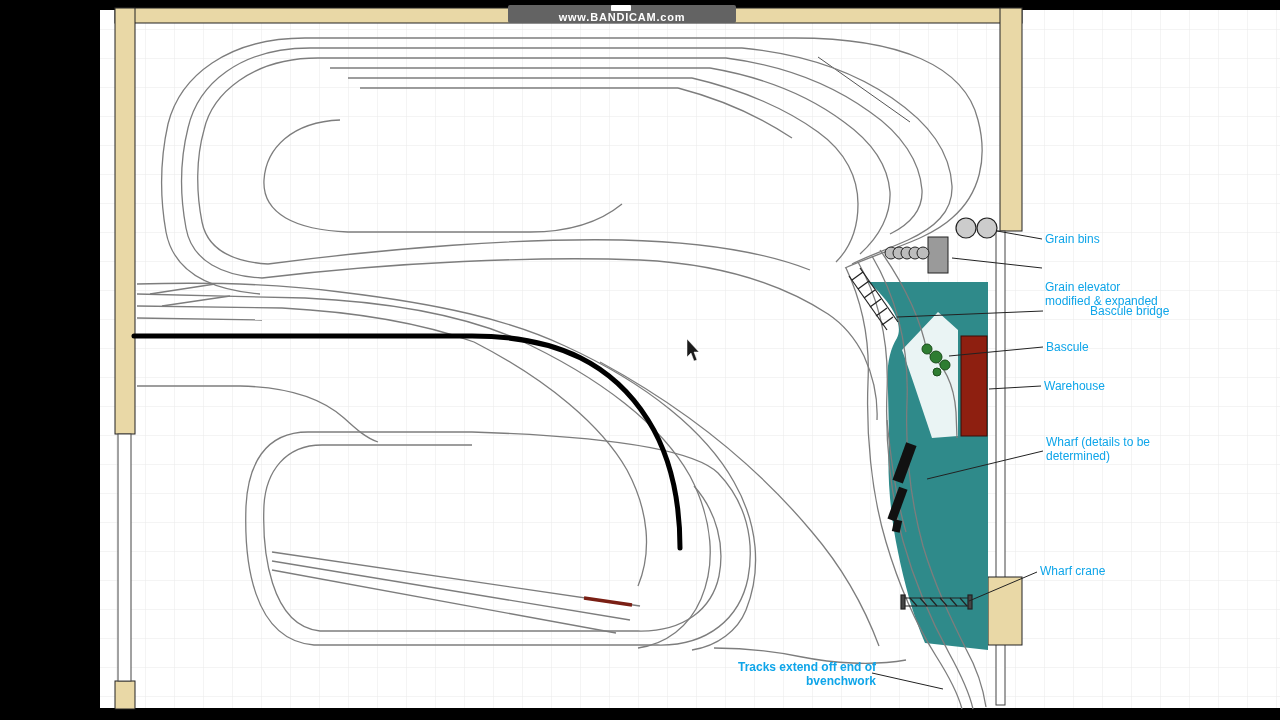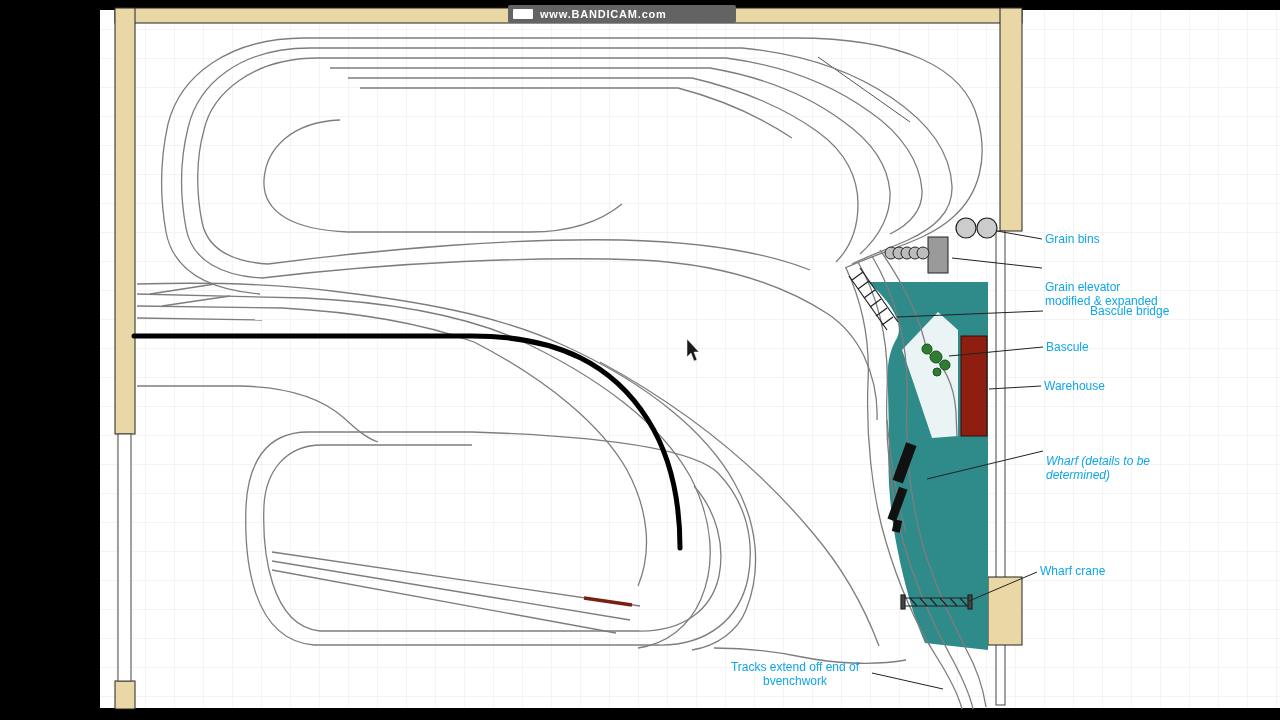--- a/index.html
+++ b/index.html
@@ -4,25 +4,25 @@
 <style>
   html,body{margin:0;padding:0;background:#000;width:1280px;height:720px;overflow:hidden;}
   #stage{position:relative;width:1280px;height:720px;background:#000;font-family:"Liberation Sans",sans-serif;}
   #plan-svg{position:absolute;left:0;top:0;}
   .lbl{position:absolute;font:12px/14px "Liberation Sans",sans-serif;color:#0ea5e9;white-space:pre-line;}
   #lbl-bins{left:1045px;top:232px;}
   #lbl-elev{left:1045px;top:257px;margin-top:23px;}
   #lbl-bascule{left:1046px;top:304px;margin-left:44px;}
   #lbl-industry{left:1046px;top:340px;}
   #lbl-warehouse{left:1044px;top:379px;}
-  #lbl-wharf{left:1046px;top:454px;font-style:italic;}
+  #lbl-wharf{left:1046px;top:435px;}
   #lbl-crane{left:1040px;top:564px;}
-  #lbl-note{left:714px;top:660px;width:162px;text-align:center;}
+  #lbl-note{left:714px;top:660px;width:162px;text-align:right;font-weight:bold;}
   #watermark{position:absolute;left:508px;top:5px;width:228px;height:18px;background:#636363;border-radius:2px;
-    display:flex;align-items:center;color:#fff;font-size:11px;font-weight:bold;letter-spacing:0.8px;}
+    display:flex;align-items:center;color:#fff;font-size:11px;font-weight:bold;letter-spacing:0.8px;flex-direction:column;}
   #watermark .badge{width:20px;height:10px;background:#fff;border-radius:1px;margin:0 7px 0 5px;}
 </style>
 </head>
 <body>
 
 <div id="stage">
 
 <svg id="plan-svg" width="1280" height="720" viewBox="0 0 1280 720">
   <defs>
     <pattern id="grid" width="29" height="29" patternUnits="userSpaceOnUse">

